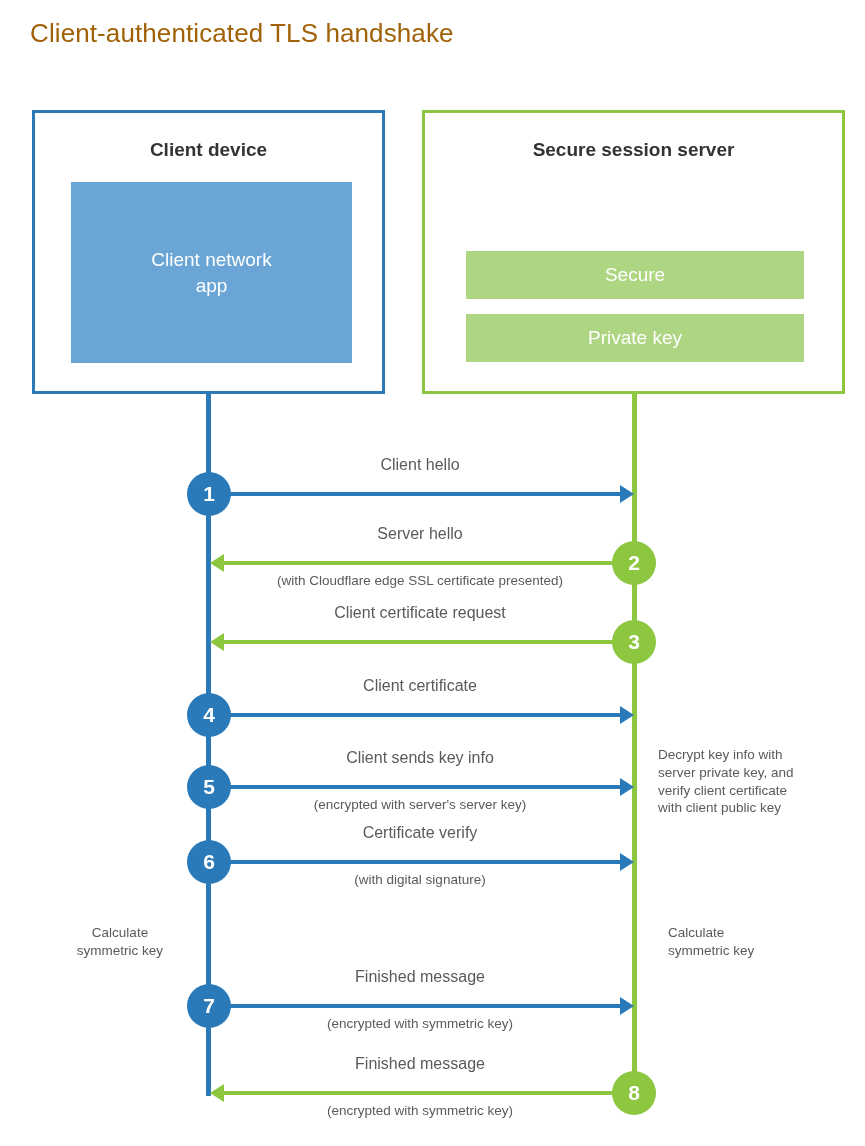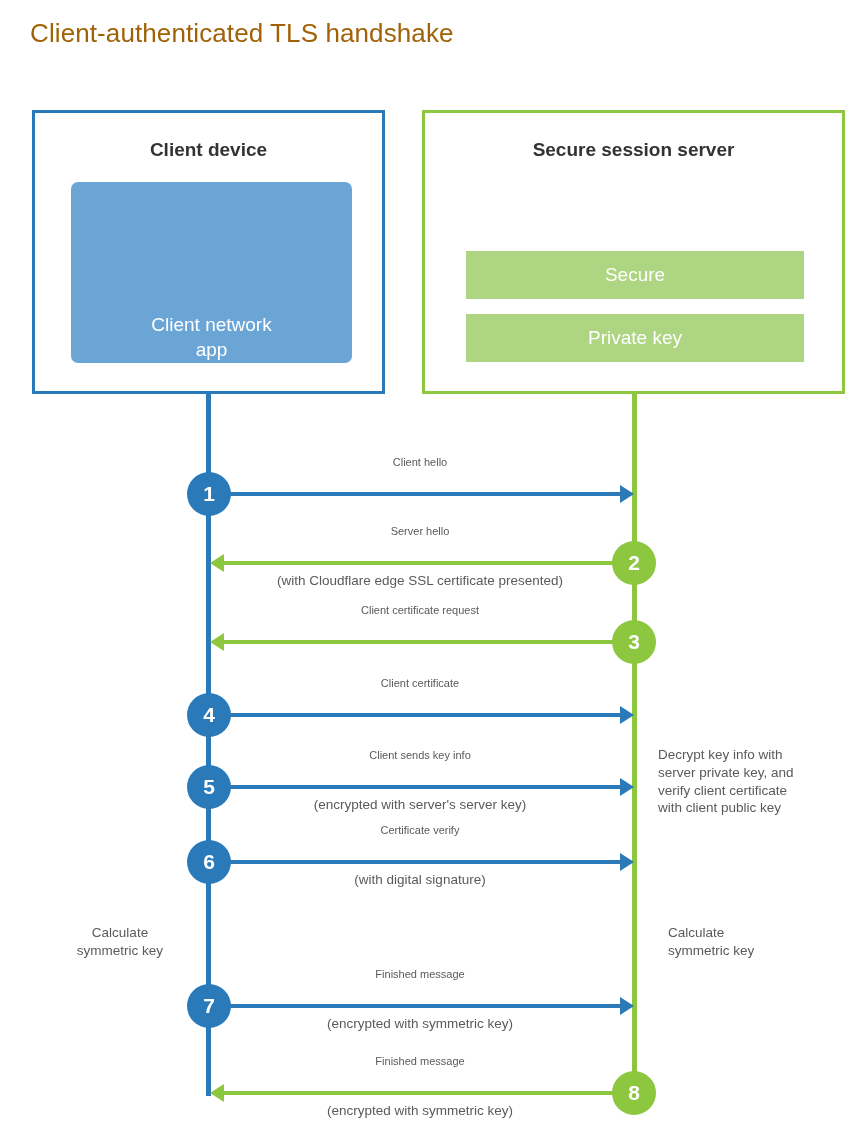--- a/index.html
+++ b/index.html
@@ -62,25 +62,24 @@
   #client-app-block {
     position: absolute;
     left: 36px;
     top: 69px;
     width: 281px;
     height: 181px;
     background: #6aa5d6;
     color: #ffffff;
     font-size: 19px;
     display: flex;
-    align-items: flex-end;
+    align-items: center;
     justify-content: center;
     text-align: center;
     line-height: 1.35;
-    border-radius: 7px;
   }
 
   .server-block {
     position: absolute;
     left: 41px;
     width: 338px;
     height: 48px;
     background: #aed581;
     color: #ffffff;
     font-size: 19px;
@@ -155,21 +154,21 @@
   .blue .step-badge { background: #2a7ab9; }
   .green .step-badge { background: #8dc63f; }
   .badge-left  { left: 187px; }
   .badge-right { left: 612px; }
 
   .step-label {
     position: absolute;
     left: 210px;
     width: 420px;
     text-align: center;
-    font-size: 11px;
+    font-size: 16px;
     color: #5a5a5a;
     top: -38px;
     white-space: nowrap;
   }
   .step-sublabel {
     position: absolute;
     left: 210px;
     width: 420px;
     text-align: center;
     font-size: 13.5px;

